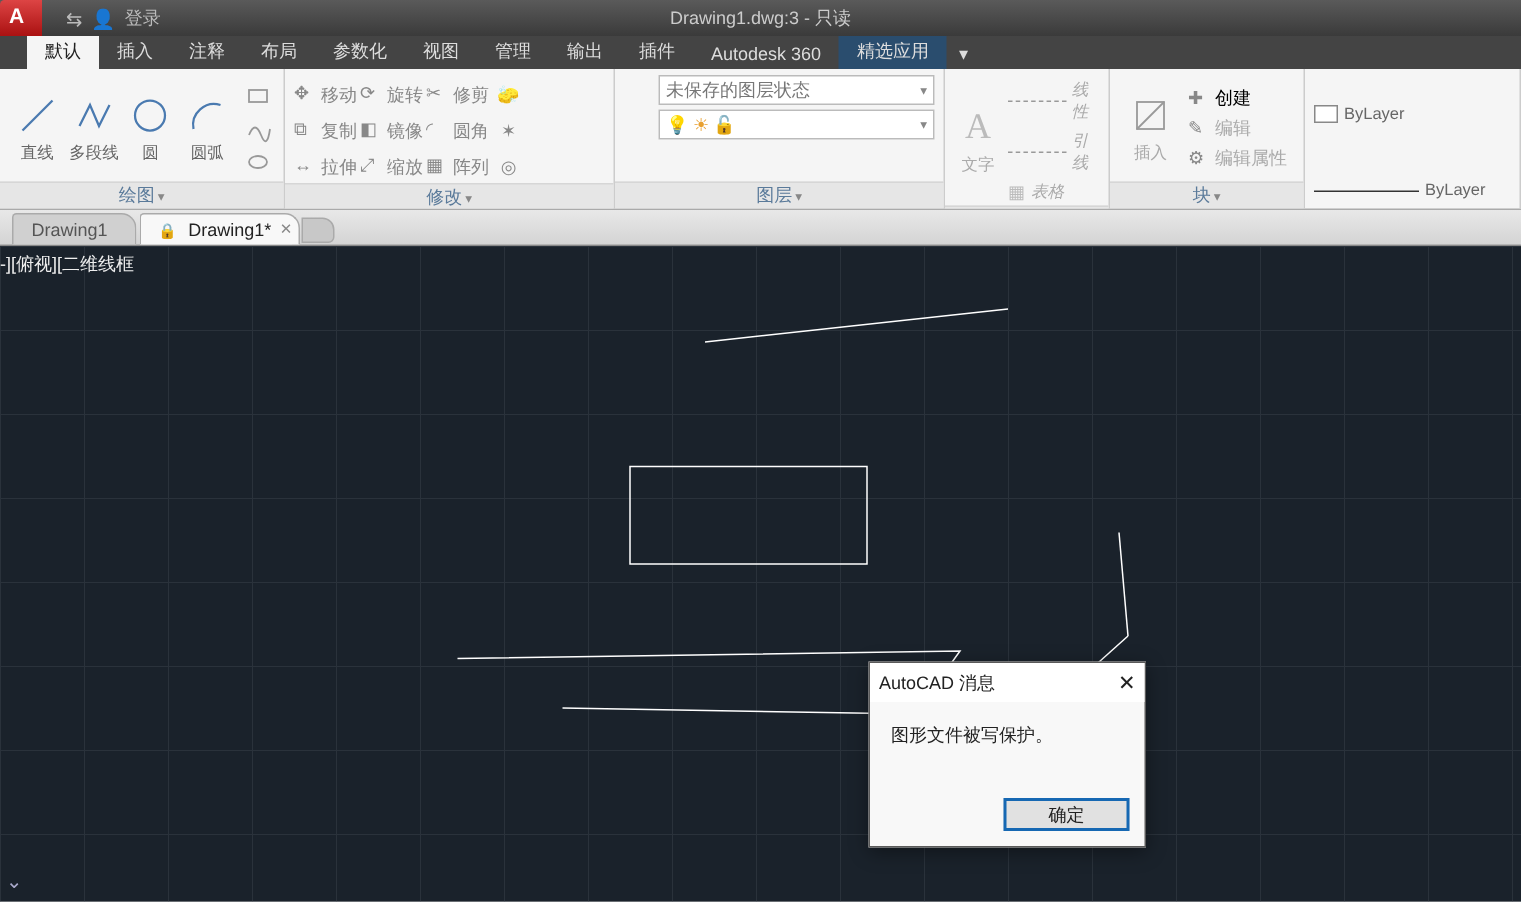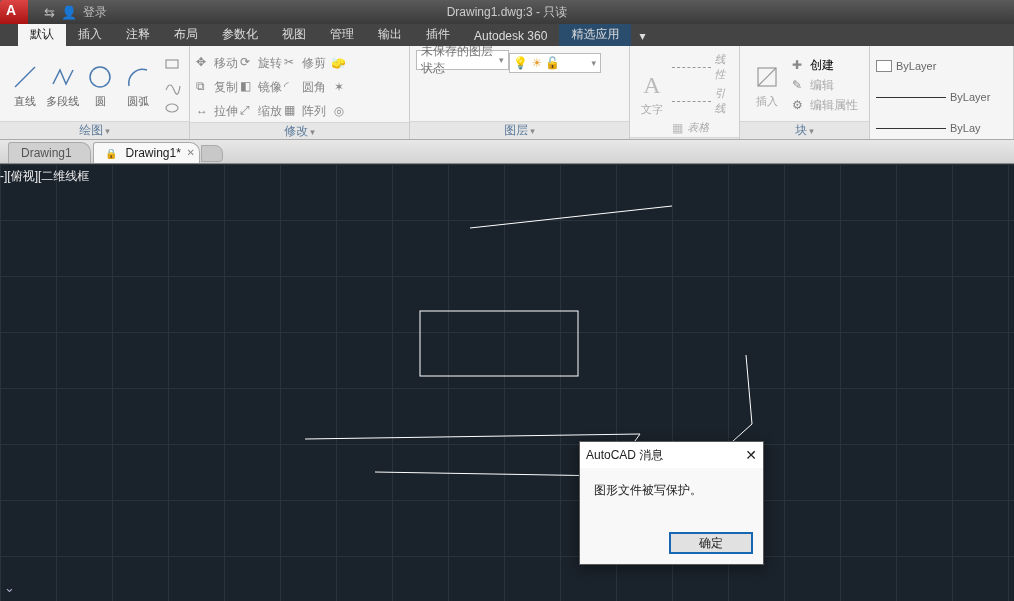--- a/index.html
+++ b/index.html
@@ -48,21 +48,21 @@
 
 .layerdrop { width:184px; height:20px; border:1px solid #bbb; background:#fff; display:flex; align-items:center; padding:0 4px; color:#777; font-size:11px;}
 .layerdrop .arr{margin-left:auto; font-size:9px;color:#888;}
 .laytools { display:flex; gap:4px; margin-top:4px;}
 .laytools span{width:22px;height:20px;display:inline-block;}
 
 .annot .dashedrow{display:flex;align-items:center;gap:4px;margin:2px 0;}
 .annot .dashedline{width:46px;border-top:1px dashed #999;}
 .annot .al{color:#aaa;font-size:11px;font-style:italic;}
 
-.proprow{display:flex;align-items:center;gap:4px;margin:8px 0;}
+.proprow{display:flex;align-items:center;gap:4px;margin:18px 0;}
 .proprow .sw{width:16px;height:12px;border:1px solid #888;background:#fff;}
 .proprow .line{width:70px;border-top:1px solid #333;}
 .proprow .lbl{color:#666;font-size:11px;}
 
 
 .doctabs { height:24px; background:linear-gradient(#e8e8e8,#d4d4d4); display:flex; align-items:flex-end; padding-left:8px; border-bottom:1px solid #888;}
 .doctab { padding:3px 18px 3px 12px; background:#d0d0d0; border:1px solid #aaa; border-bottom:none; border-radius:3px 10px 0 0; margin-right:2px; color:#555; font-size:12px; position:relative;}
 .doctab.active { background:#f8f8f8; color:#222;}
 .doctab .lock{font-size:10px;margin-right:4px;}
 .doctab .x{position:absolute;right:4px;top:4px;font-size:10px;color:#888;}
@@ -201,21 +201,21 @@
           <span>缩放</span>
         <span class="ic">▦</span>
           <span>阵列</span>
         <span class="smtool">◎</span>
       </div>
     </div>
     <div class="glabel"><span>修改</span><span class="dd">▾</span></div>
   </div>
 
   <div class="rgroup" style="width:220px">
-    <div class="tools" style="align-items:flex-start;gap:0">
+    <div class="tools" style="flex-direction:column;align-items:flex-end;gap:0">
       <div class="layerdrop">
         <span>未保存的图层状态</span>
           <span class="arr">▾</span>
       </div>
       <div class="layerdrop" style="margin-top:3px">
         <span>💡</span>
         <span style="color:#e8a030;margin:0 3px">☀</span>
         <span style="color:#5a8ac0">🔓</span>
         <span class="arr">▾</span>
       </div>

